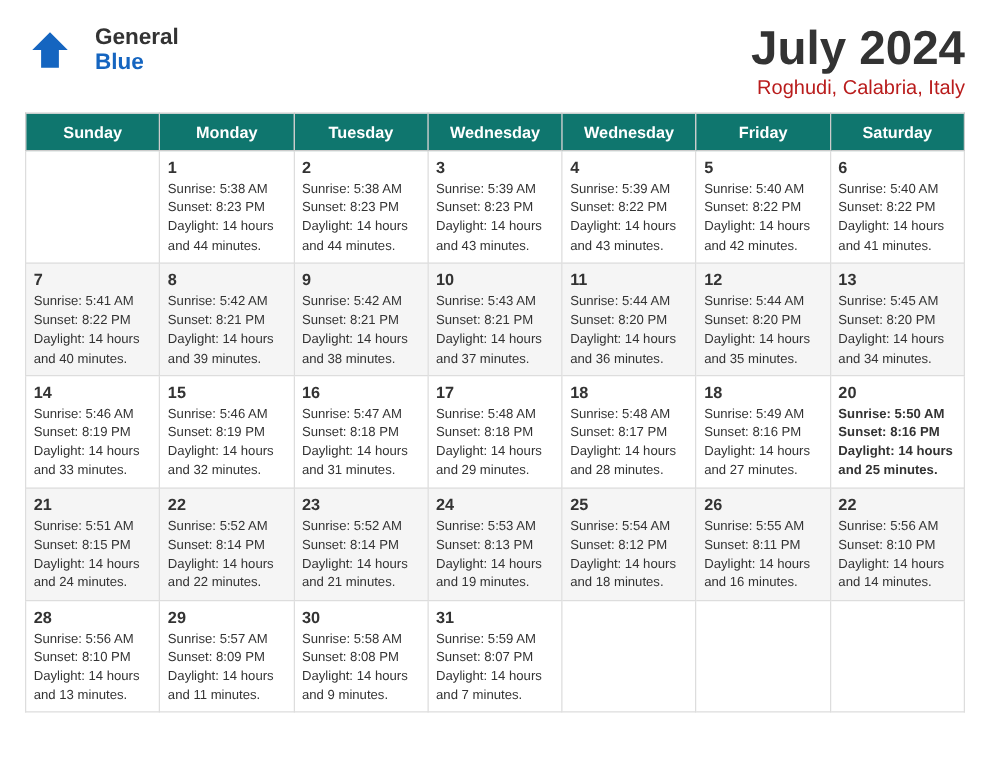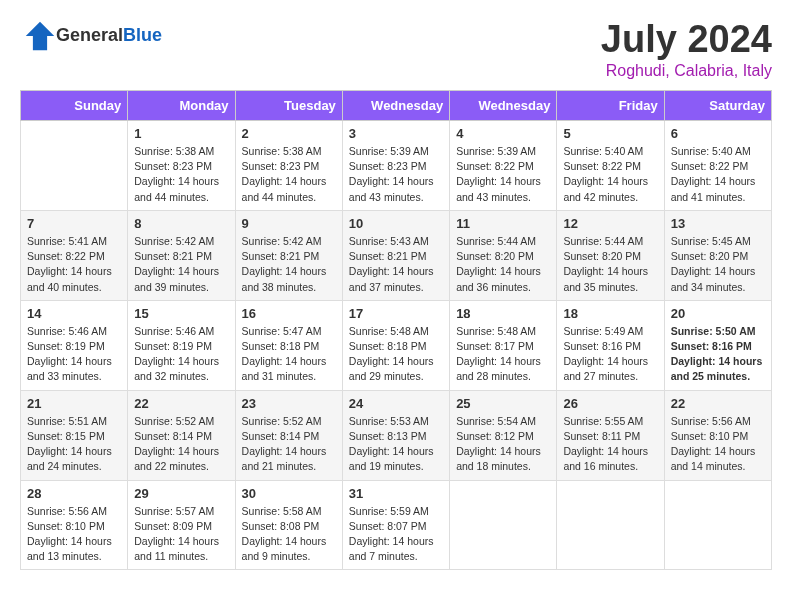--- a/index.html
+++ b/index.html
@@ -15,22 +15,23 @@
       justify-content: space-between;
       align-items: flex-start;
       margin-bottom: 10px;
     }
     .logo {
       display: flex;
       align-items: center;
     }
     .logo-text {
       display: flex;
-      flex-direction: row;
+      flex-direction: column;
       line-height: 1.1;
+      margin-left: 20px;
     }
     .logo-general {
       font-size: 18px;
       font-weight: bold;
       color: #333;
     }
     .logo-blue {
       font-size: 18px;
       font-weight: bold;
       color: #1565c0;
@@ -45,33 +46,33 @@
     }
     .month-title {
       font-size: 38px;
       font-weight: bold;
       color: #333;
       line-height: 1;
       margin-left: 32px;
     }
     .subtitle {
       font-size: 16px;
-      color: #a21caf;
+      color: #b91c1c;
       margin-top: 4px;
     }
     .calendar {
       width: 100%;
       border-collapse: collapse;
       font-size: 11px;
     }
     .calendar th {
-      background-color: #8b5cf6;
+      background-color: #0f766e;
       color: #fff;
       padding: 7px 6px;
-      text-align: right;
+      text-align: center;
       font-size: 13px;
       font-weight: bold;
       border: 1px solid #ccc;
     }
     .calendar td {
       border: 1px solid #ddd;
       vertical-align: top;
       padding: 5px 6px;
       width: 107px;
       min-height: 80px;

